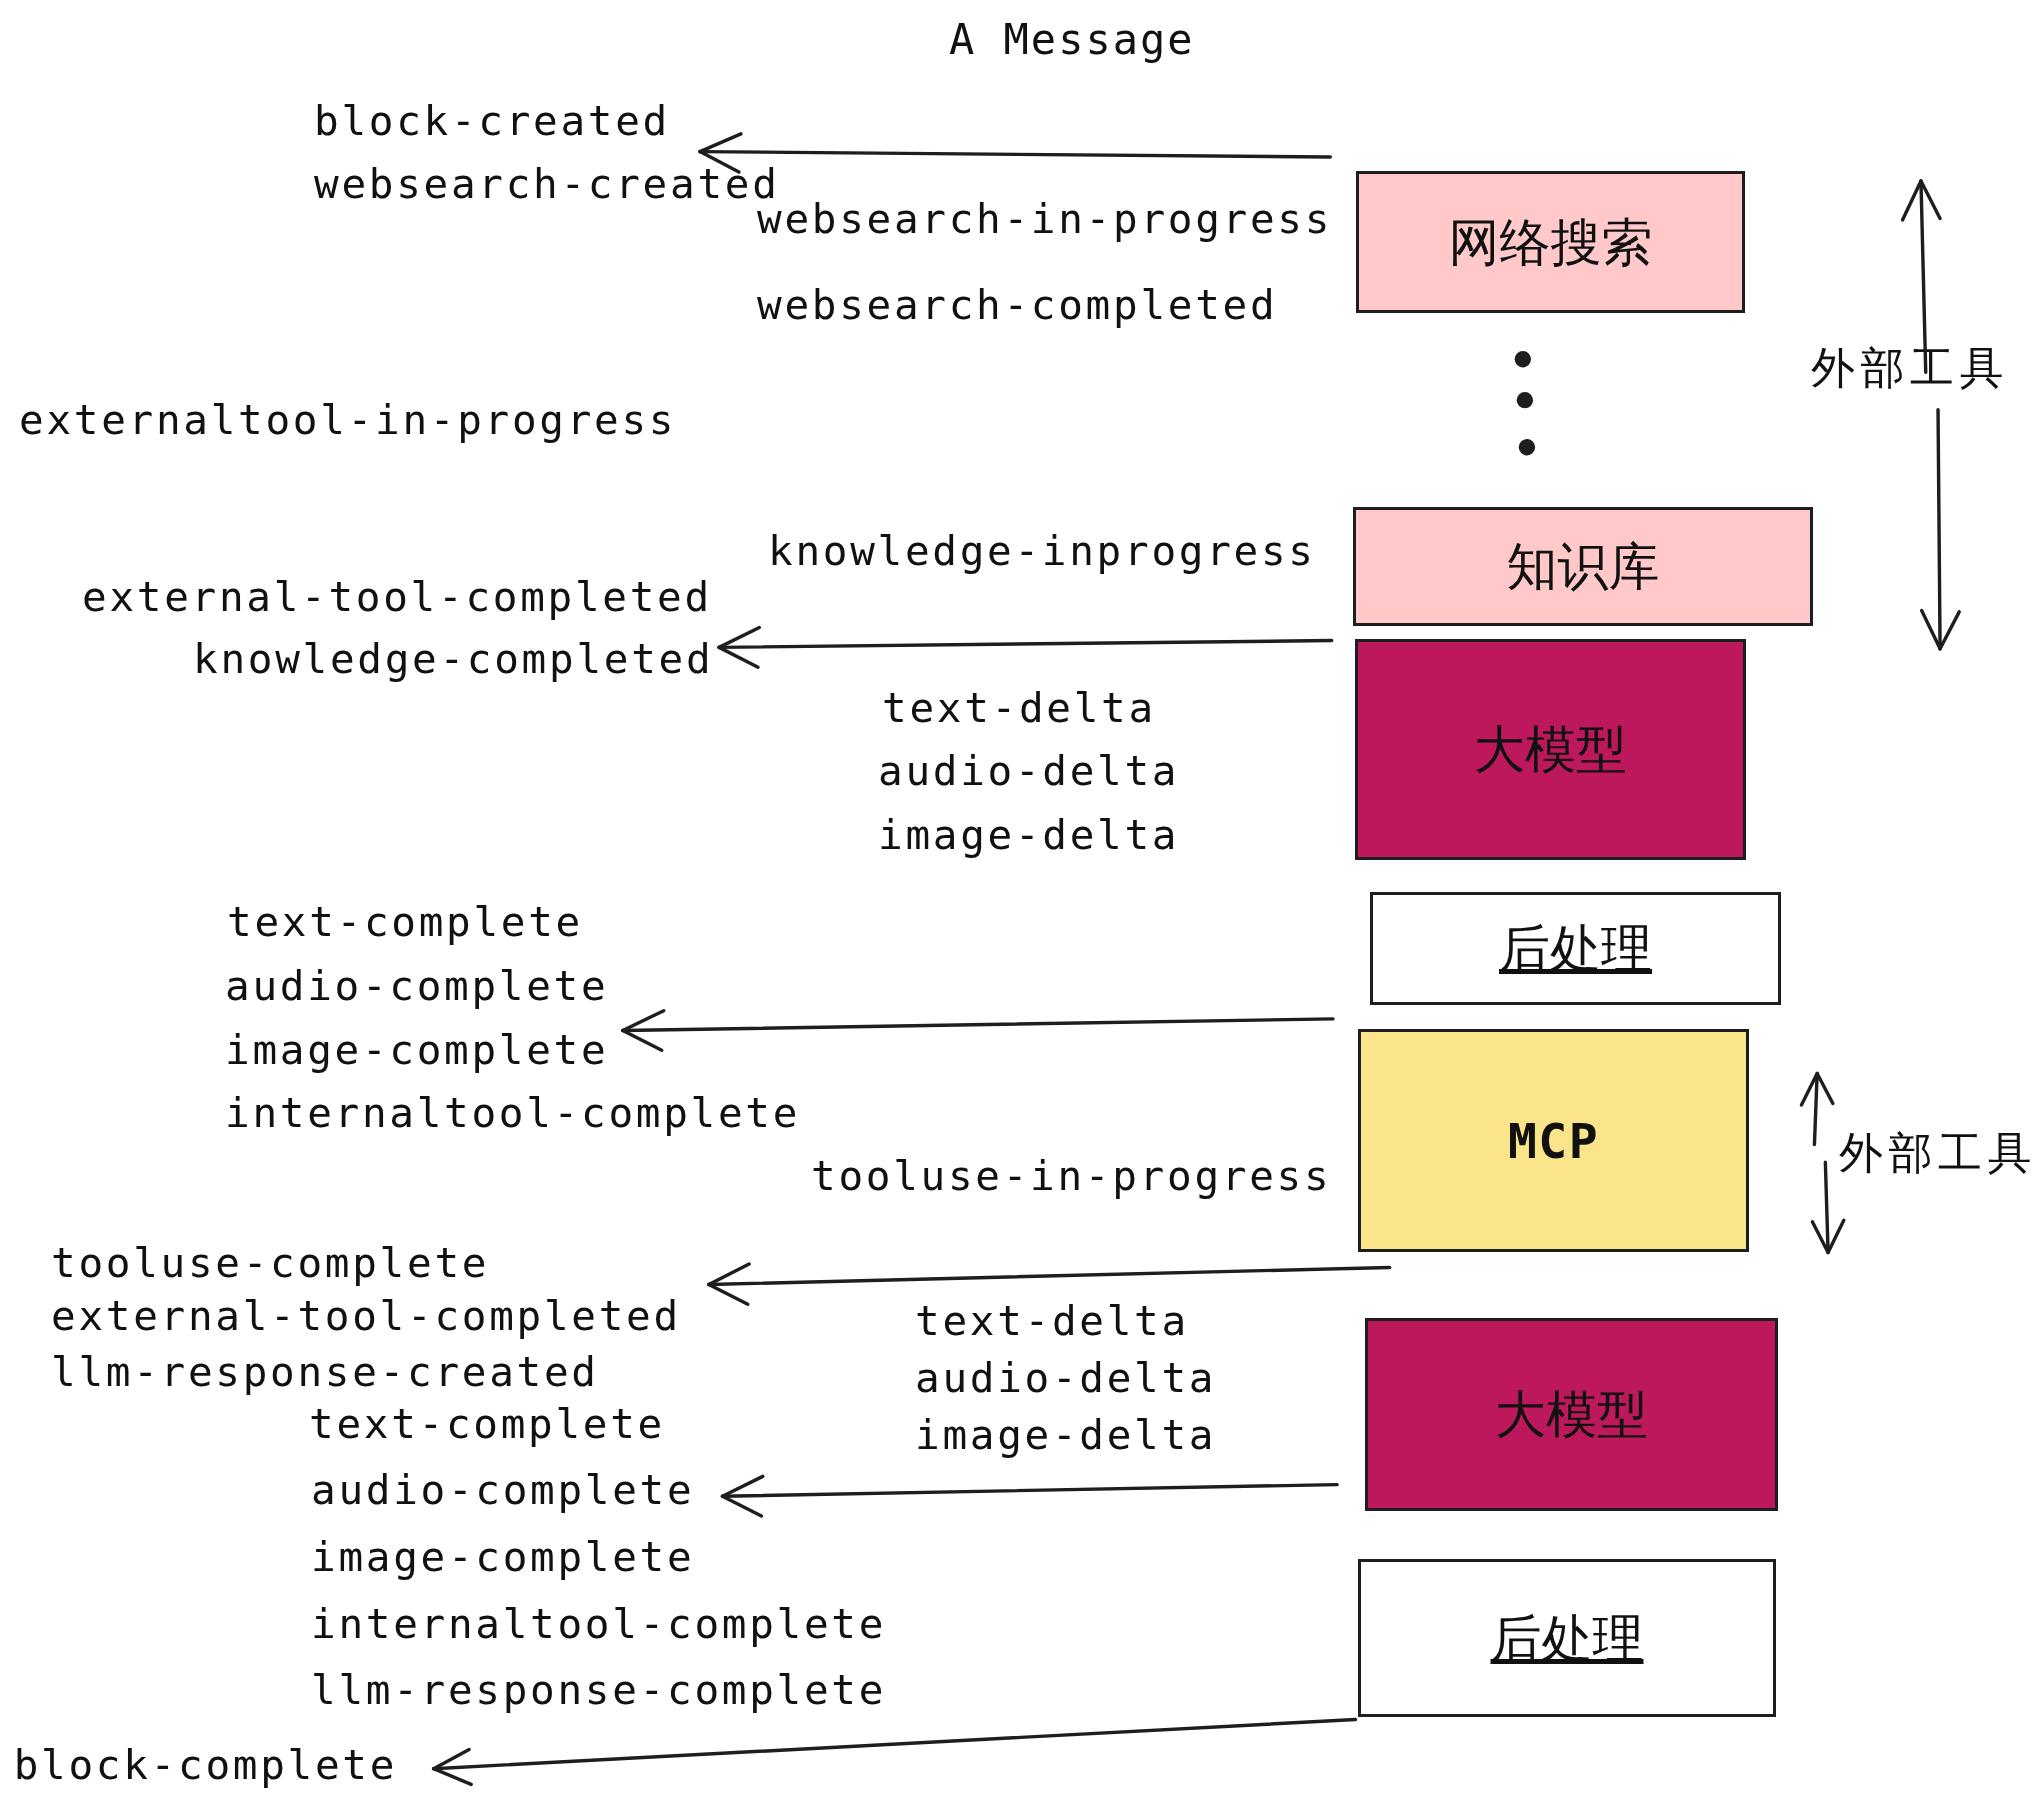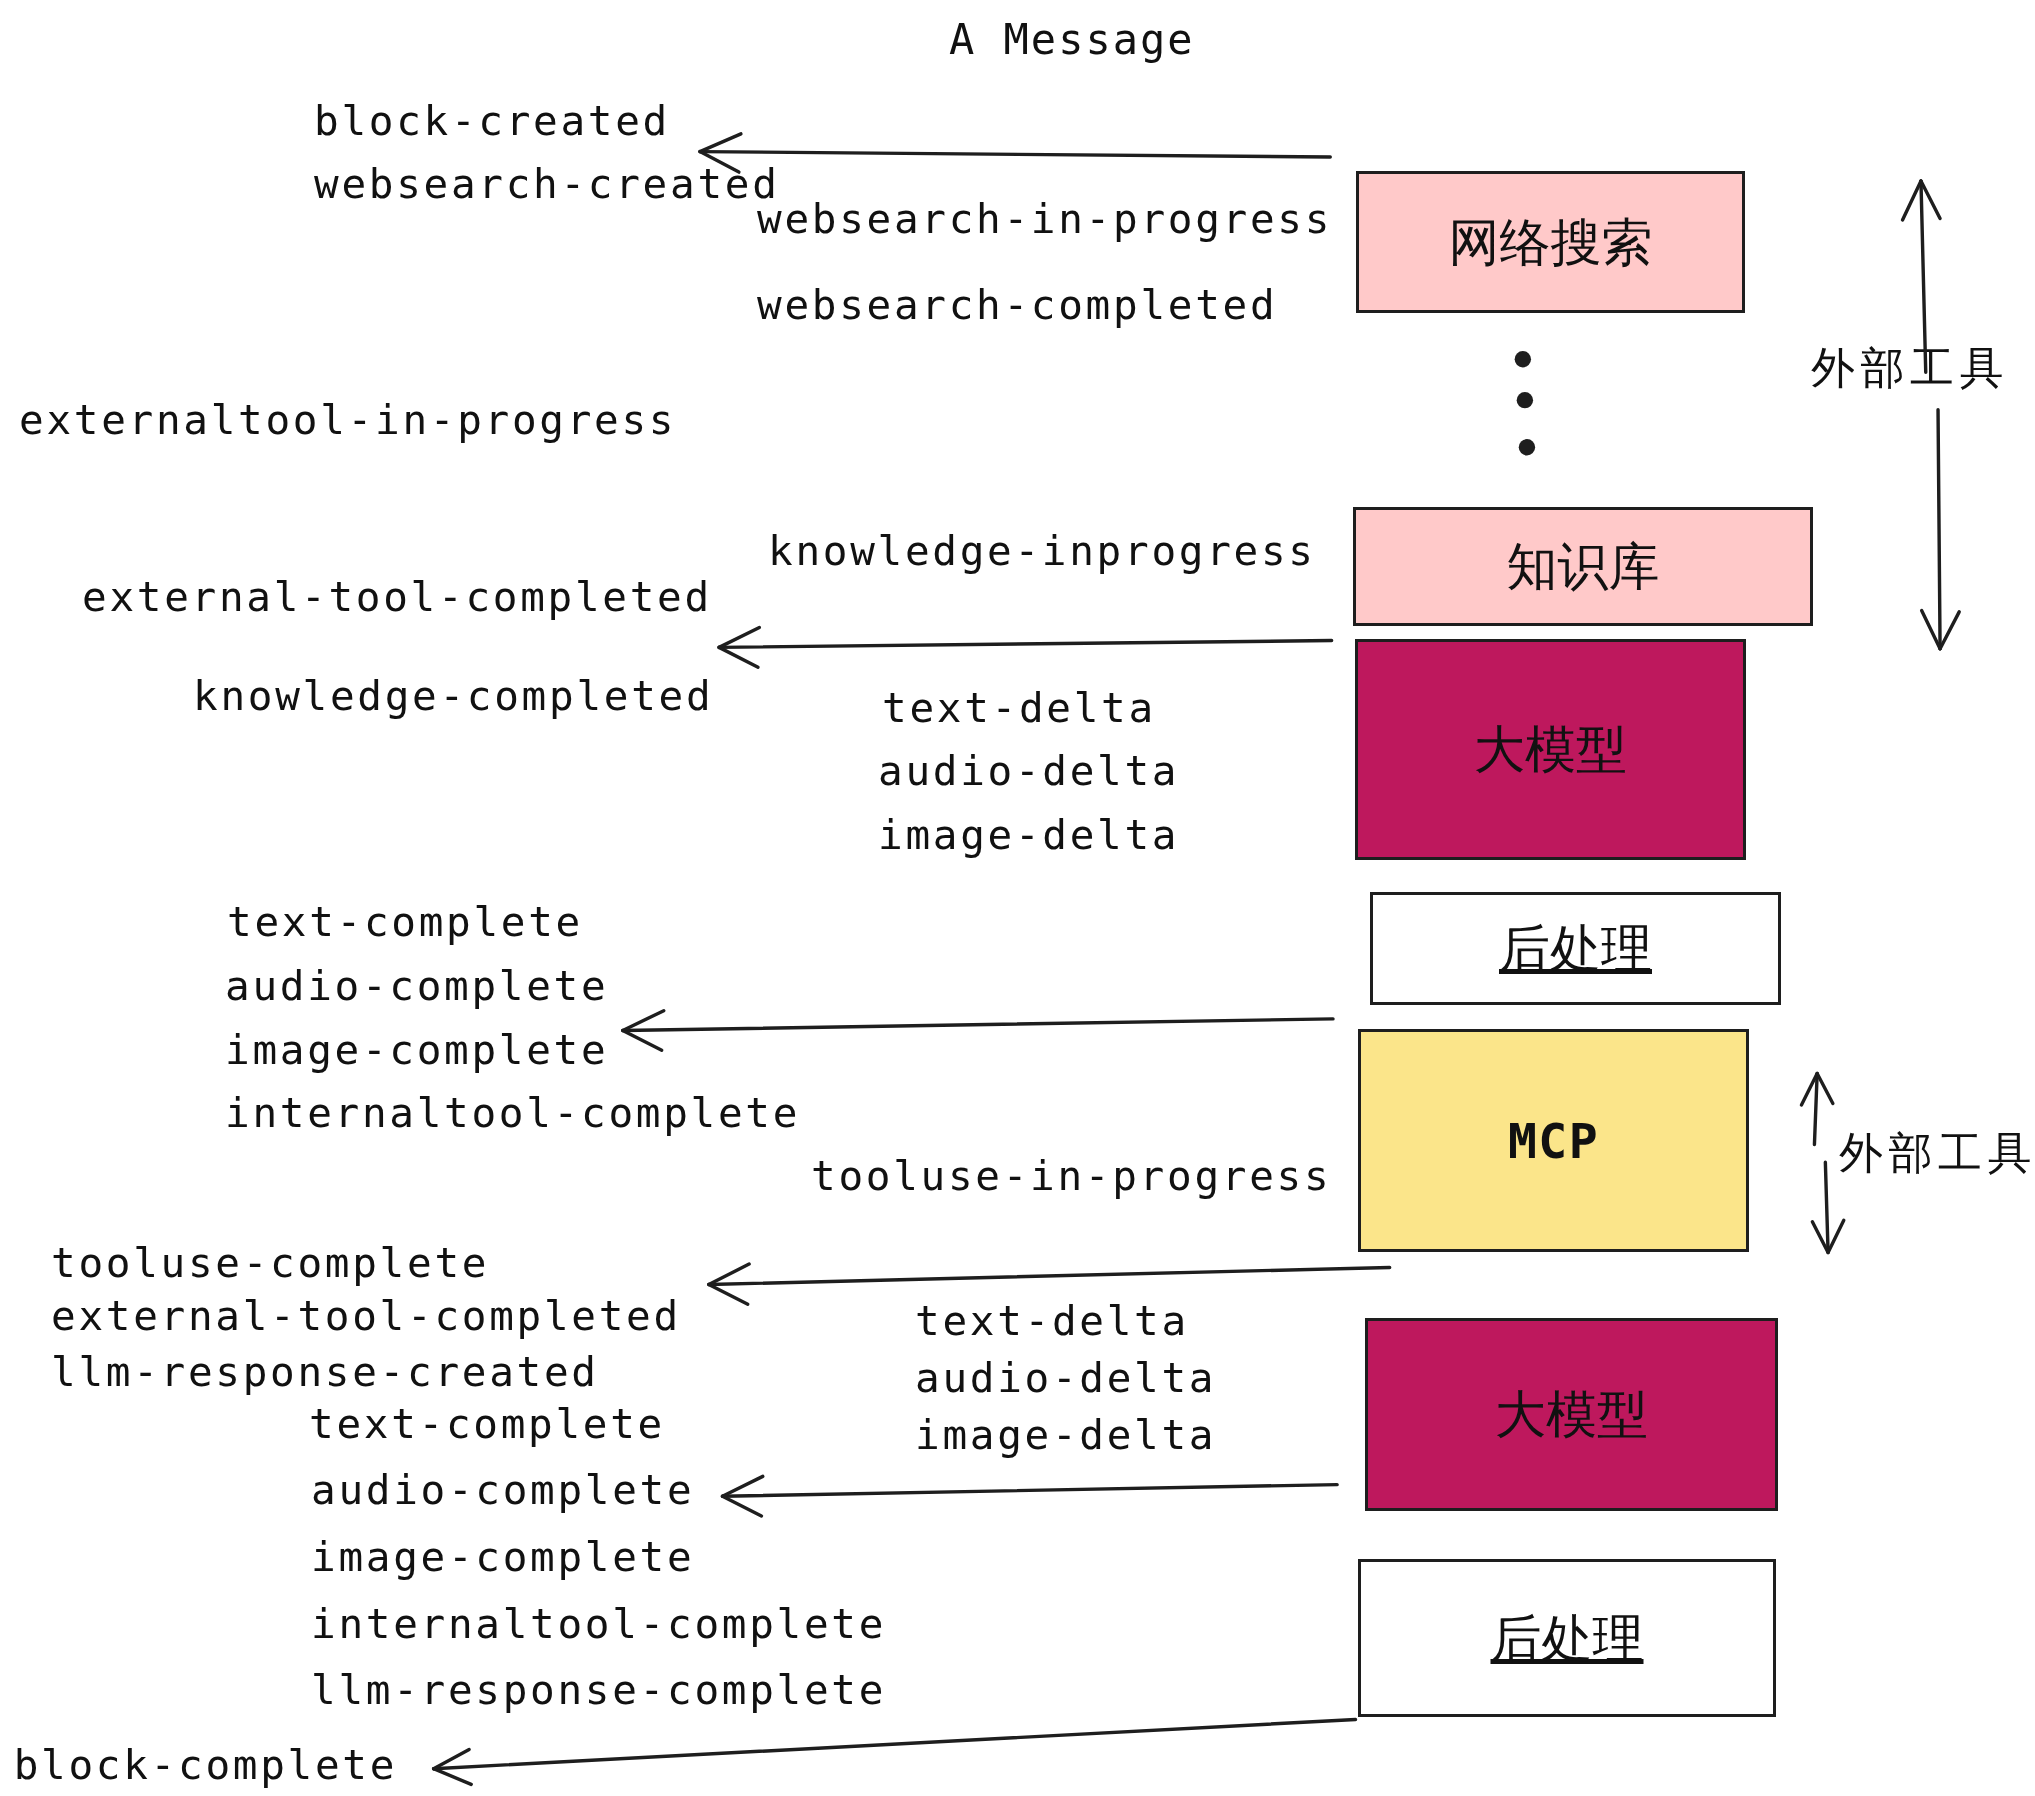--- a/index.html
+++ b/index.html
@@ -41,21 +41,21 @@
 
 <div class="title">A Message</div>
 
 <div class="ev" style="left:314px;top:101px">block-created</div>
 <div class="ev" style="left:314px;top:164px">websearch-created</div>
 <div class="ev" style="left:757px;top:199px">websearch-in-progress</div>
 <div class="ev" style="left:757px;top:285px">websearch-completed</div>
 <div class="ev" style="left:19px;top:400px">externaltool-in-progress</div>
 <div class="ev" style="left:768px;top:531px">knowledge-inprogress</div>
 <div class="ev" style="left:82px;top:577px">external-tool-completed</div>
-<div class="ev" style="left:193px;top:676px">knowledge-completed</div>
+<div class="ev" style="left:193px;top:639px">knowledge-completed</div>
 <div class="ev" style="left:882px;top:688px">text-delta</div>
 <div class="ev" style="left:878px;top:751px">audio-delta</div>
 <div class="ev" style="left:878px;top:815px">image-delta</div>
 <div class="ev" style="left:227px;top:902px">text-complete</div>
 <div class="ev" style="left:225px;top:966px">audio-complete</div>
 <div class="ev" style="left:225px;top:1030px">image-complete</div>
 <div class="ev" style="left:225px;top:1093px">internaltool-complete</div>
 <div class="ev" style="left:811px;top:1156px">tooluse-in-progress</div>
 <div class="ev" style="left:51px;top:1243px">tooluse-complete</div>
 <div class="ev" style="left:51px;top:1296px">external-tool-completed</div>

